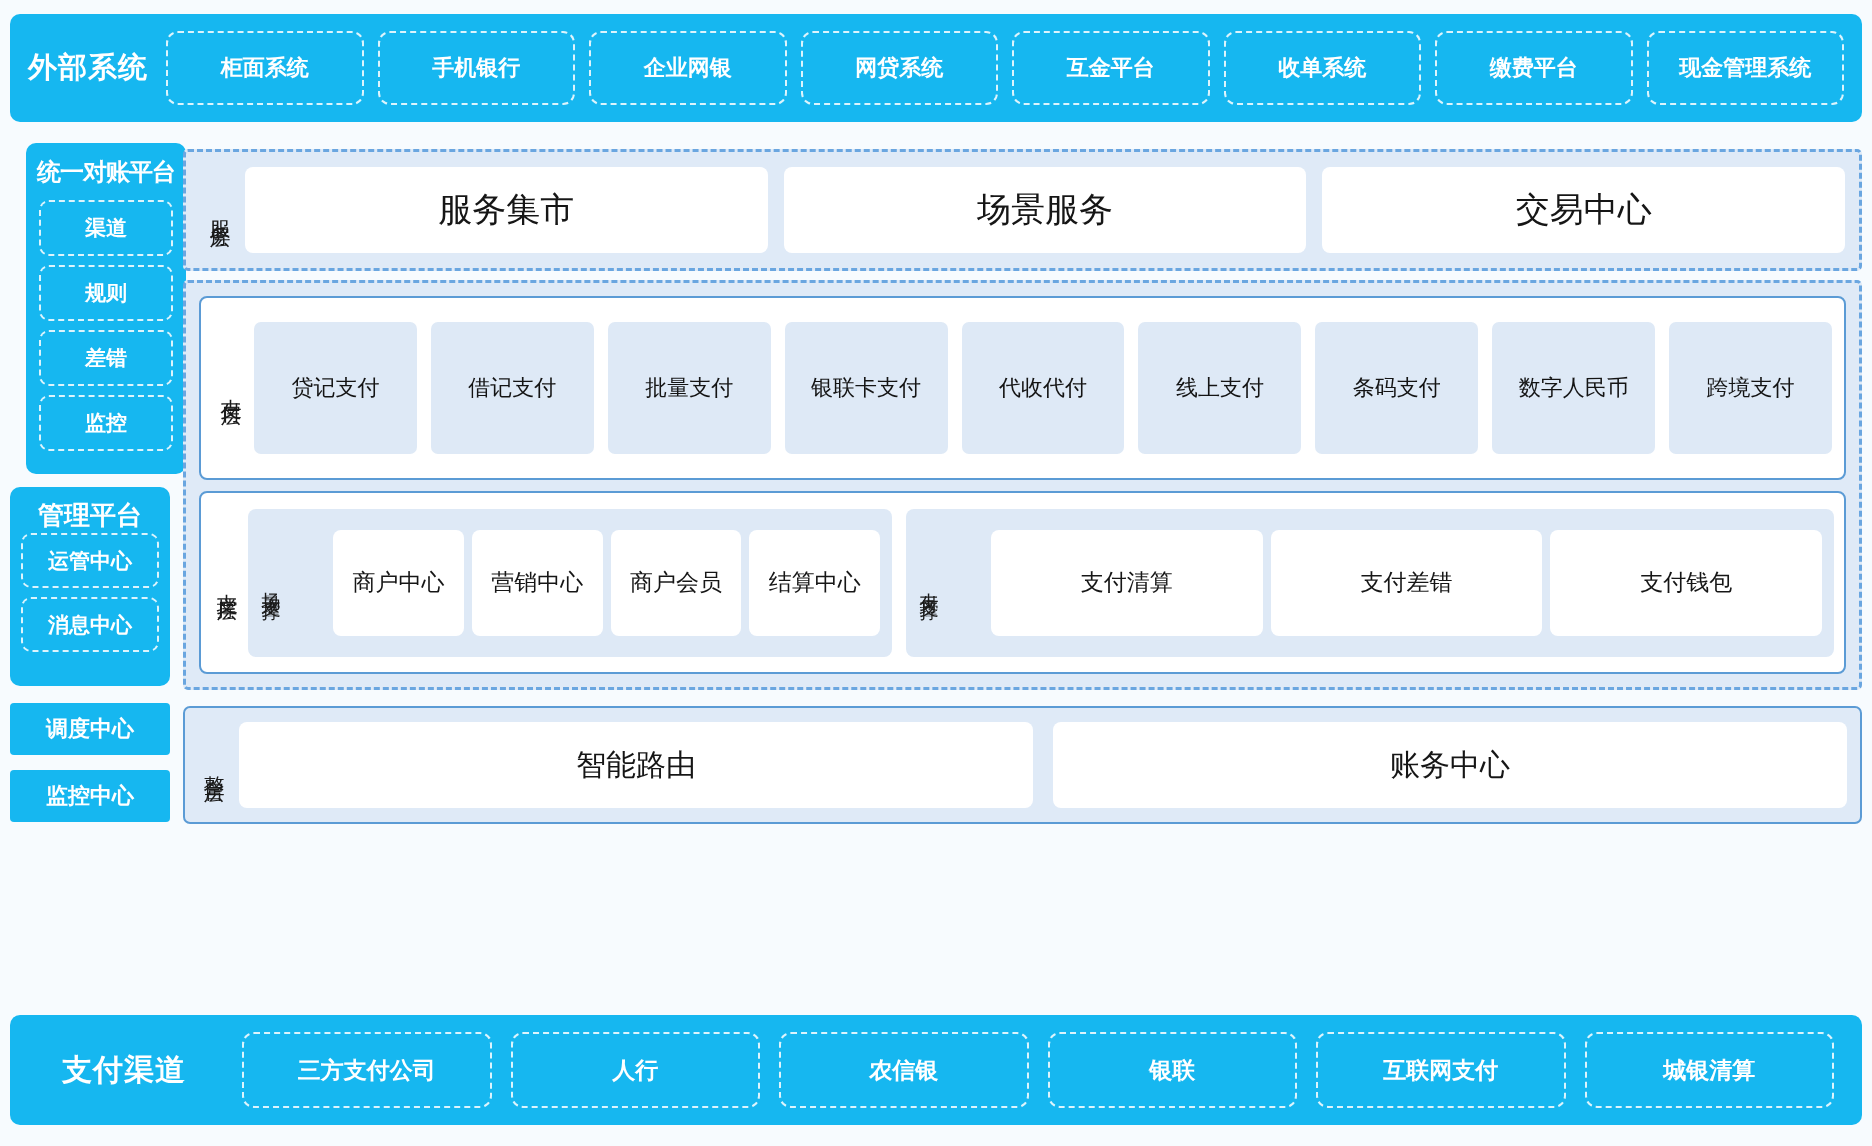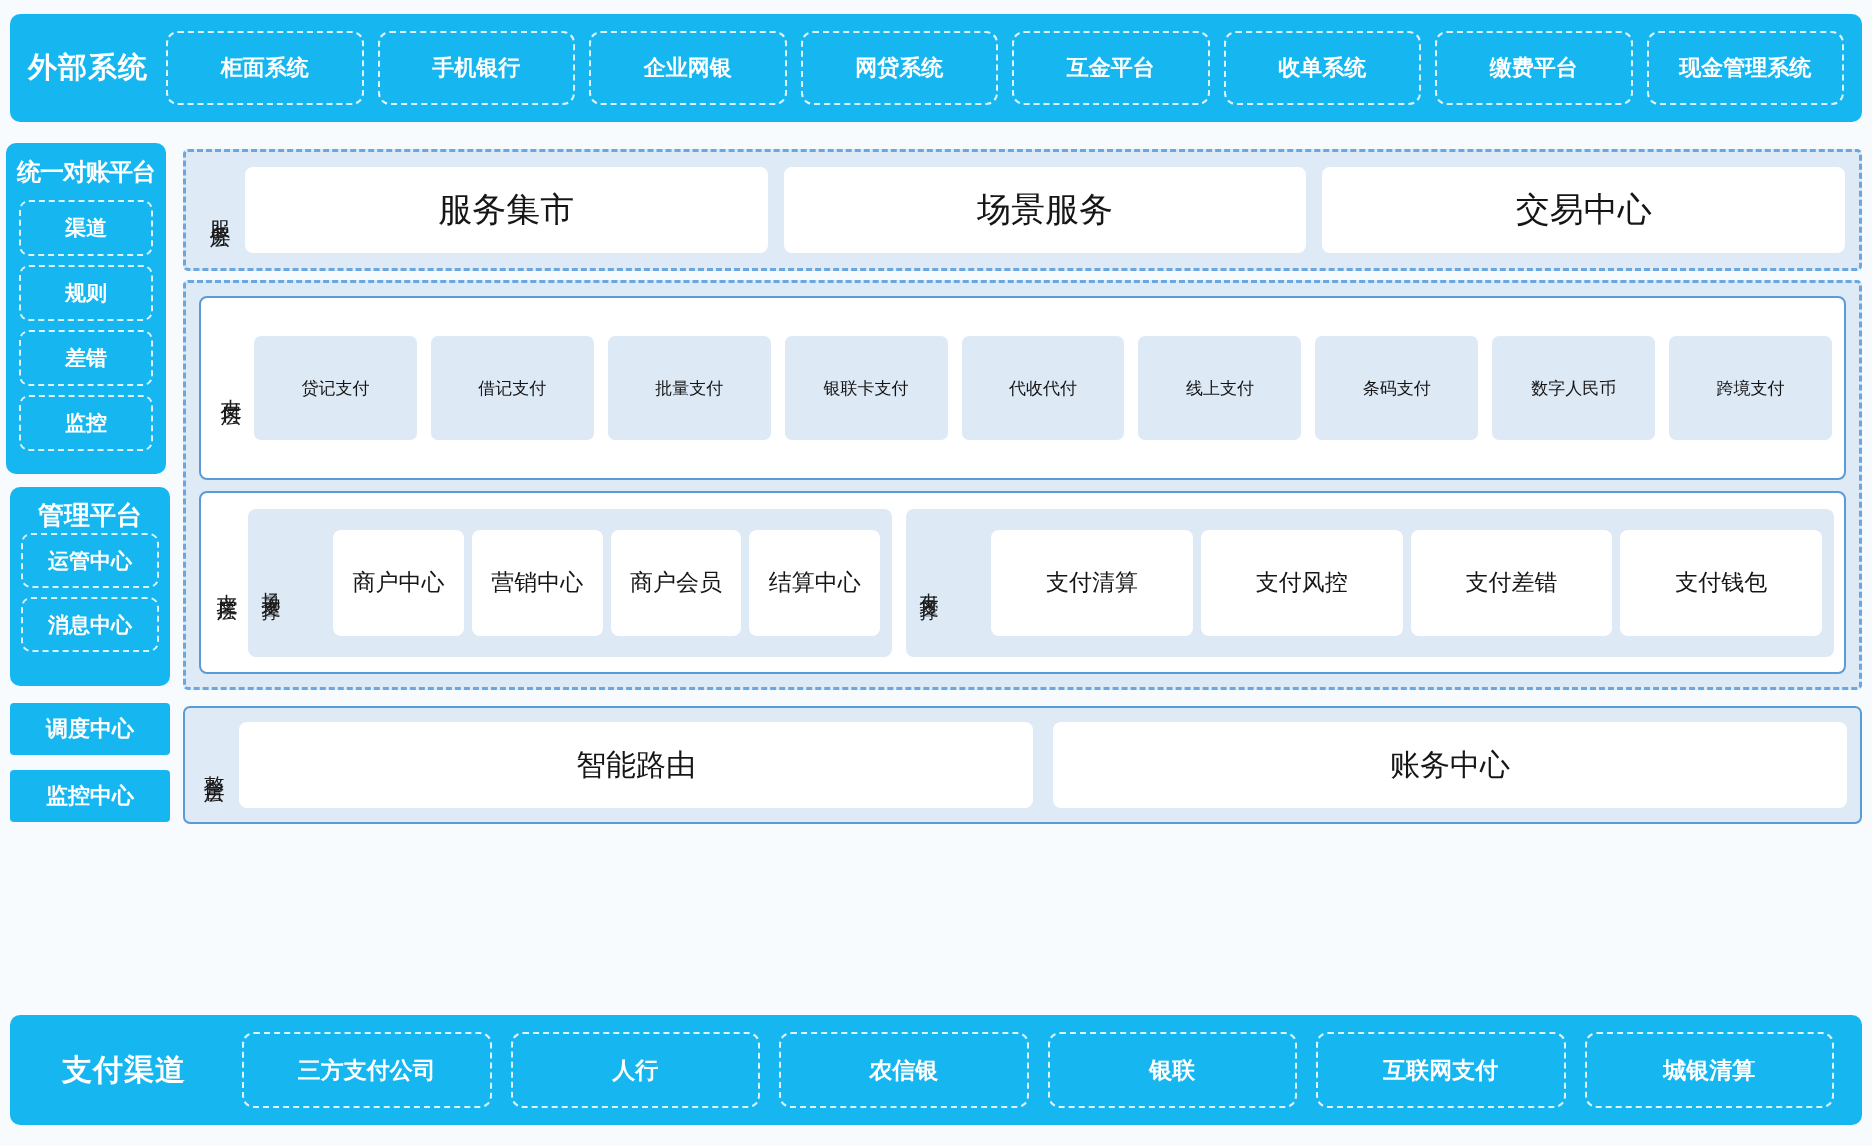--- a/index.html
+++ b/index.html
@@ -63,21 +63,21 @@
     color: #fff; font-weight: 700; white-space: nowrap;
   }
   .lc-chip {
     width: 134px; height: 56px;
     border: 2px dashed rgba(255,255,255,.85);
     border-radius: 10px;
     display: flex; align-items: center; justify-content: center;
     color: #fff; font-size: 21px; font-weight: 700;
     white-space: nowrap;
   }
-  #recon-card { left: 6px; top: 143px; width: 160px; height: 331px; }
+  #recon-card { left: 26px; top: 143px; width: 160px; height: 331px; }
   #recon-card .lc-title { font-size: 24px; margin-top: 13px; margin-bottom: 12px; letter-spacing: -1px; }
   #recon-card .lc-chip { margin-bottom: 9px; }
 
   #manage-card { left: 10px; top: 487px; width: 160px; height: 199px; }
   #manage-card .lc-title { font-size: 26px; margin-top: 11px; margin-bottom: 0; }
   #manage-card .lc-chip { margin-bottom: 9px; width: 138px; height: 55px; }
 
   .left-solo {
     position: absolute; left: 10px; width: 160px; height: 52px;
     background: #16b7f0; border-radius: 4px;
@@ -133,23 +133,23 @@
     background: #ffffff;
     display: flex; align-items: center;
     padding: 0 12px;
   }
   #pay-panel { height: 184px; margin-bottom: 11px; }
   #pay-panel > .vlabel { margin: 0 12px 0 8px; letter-spacing: 4px; font-size: 21px; }
   #pay-panel .cards { display: flex; gap: 14px; flex: 1; }
   .blue-card {
     background: #dee9f6;
     border-radius: 7px;
-    flex: 1 1 0; height: 104px;
-    display: flex; align-items: center; justify-content: center;
-    color: #141414; font-size: 17px; white-space: nowrap;
+    flex: 1 1 0; height: 132px;
+    display: flex; align-items: center; justify-content: center;
+    color: #141414; font-size: 22px; white-space: nowrap;
   }
 
   #support-panel { height: 183px; padding: 0 10px; }
   #support-panel > .vlabel { margin: 0 10px 0 6px; letter-spacing: 4px; font-size: 21px; }
   .sub-group {
     background: #dee9f6;
     border-radius: 8px;
     display: flex; align-items: center;
     height: 148px;
     padding: 0 12px;
@@ -254,21 +254,20 @@
           <div class="white-card">营销中心</div>
           <div class="white-card">商户会员</div>
           <div class="white-card">结算中心</div>
         </div>
       </div>
 
       <div class="sub-group" id="paysup-group">
         <div class="vlabel">支付支撑</div>
         <div class="cards">
           <div class="white-card">支付清算</div>
-          <div class="white-card">支付风控</div>
           <div class="white-card">支付差错</div>
           <div class="white-card">支付钱包</div>
         </div>
       </div>
     </div>
 
   </div>
 
   <div id="integration-wrap">
     <div class="vlabel">整合层</div>

